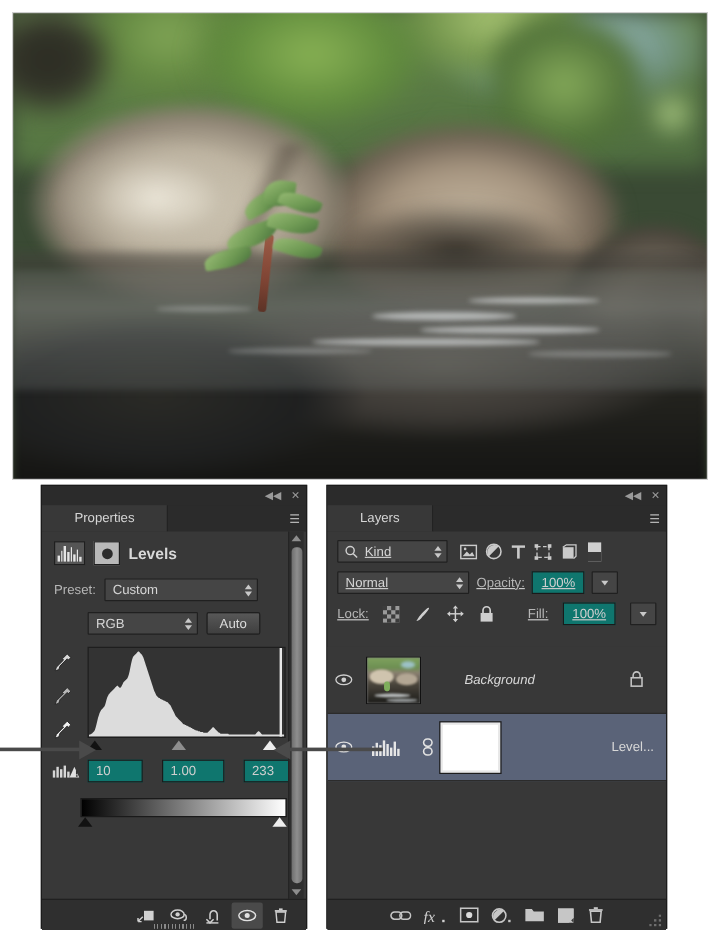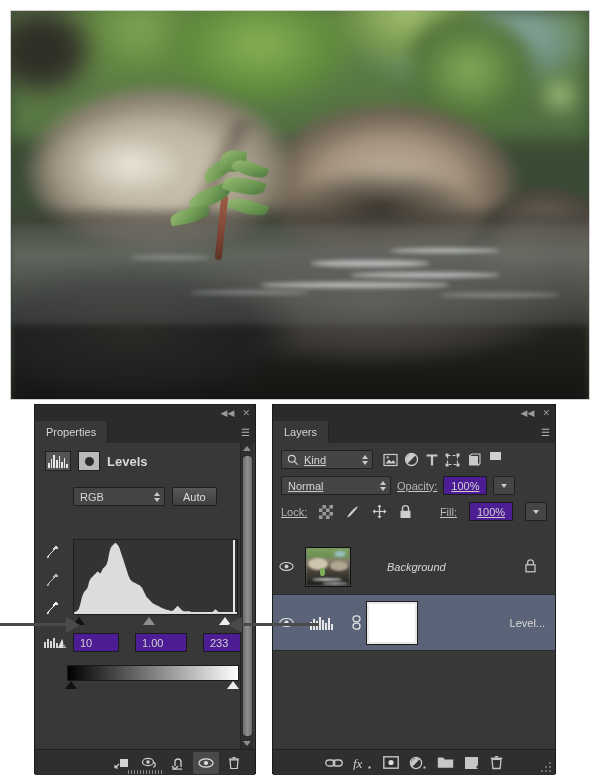--- a/index.html
+++ b/index.html
@@ -132,21 +132,21 @@
     height: 16px; background: #2b2b2b;
     display: flex; align-items: center; justify-content: flex-end;
     padding-right: 5px; gap: 8px;
   }
   .topbar-btn { color: #9a9a9a; font-size: 9px; line-height: 1; cursor: pointer; }
   .tabrow {
     height: 22px; background: #2b2b2b;
     display: flex; align-items: stretch; position: relative;
   }
   .tab {
-    padding: 0 11px; display: flex; align-items: center;
+    padding: 0 27px; display: flex; align-items: center;
     background: #383838; color: #d6d6d6; font-size: 11px;
     border-right: 1px solid #222;
   }
   .tabrow-fill { flex: 1; background: #2b2b2b; }
   .panel-menu {
     position: absolute; right: 6px; top: 6px;
     color: #b4b4b4; font-size: 10px; letter-spacing: -1px; cursor: pointer;
   }
   .panel-body { background: #383838; position: relative; }
 
@@ -179,21 +179,21 @@
     width: 0; height: 0; border-left: 3px solid transparent; border-right: 3px solid transparent;
   }
   .sel .arrows i.u { border-bottom: 4px solid #c9c9c9; }
   .sel .arrows i.d { border-top: 4px solid #c9c9c9; }
   .btn {
     background: linear-gradient(180deg,#585858,#3f3f3f); border: 1px solid #1f1f1f;
     color: #dcdcdc; height: 19px; padding: 0 10px; font-size: 11px;
     display: flex; align-items: center; border-radius: 2px;
   }
   .num {
-    background: #4c1d95; border: 1px solid #1a1a1a; color: #cfcfcf;
+    background: #0f766e; border: 1px solid #1a1a1a; color: #cfcfcf;
     height: 19px; display: flex; align-items: center; padding: 0 6px; font-size: 11px;
   }
 
   .hist-box {
     position: relative; background: #333; border: 1px solid #1e1e1e;
     height: 76px; overflow: hidden;
   }
   .hist-svg { display: block; width: 100%; height: 100%; }
   .hist-rightline { position: absolute; right: 2px; top: 0; width: 2px; height: 100%; background: #e8e8e8; }
 
@@ -330,20 +330,30 @@
             <i style="height:8px"></i>
           <i style="height:12px"></i>
             <i style="height:6px"></i>
             <i style="height:10px"></i>
             <i style="height:4px"></i>
         </div>
         <div class="circ-icon"></div>
         <span class="prop-title">Levels</span>
       </div>
 
+      <div class="row" style="margin-top:4px;">
+        <span class="lbl">Preset:</span>
+        <div class="sel" style="width:128px;">
+          <span>Custom</span>
+          <span class="arrows">
+              <i class="u"></i>
+              <i class="d"></i>
+            </span>
+        </div>
+      </div>
 
       <div class="row" style="margin-top:9px; padding-left:38px;">
         <div class="sel" style="width:92px;">
           <span>RGB</span>
           <span class="arrows">
               <i class="u"></i>
               <i class="d"></i>
             </span>
         </div>
         <div class="btn">

